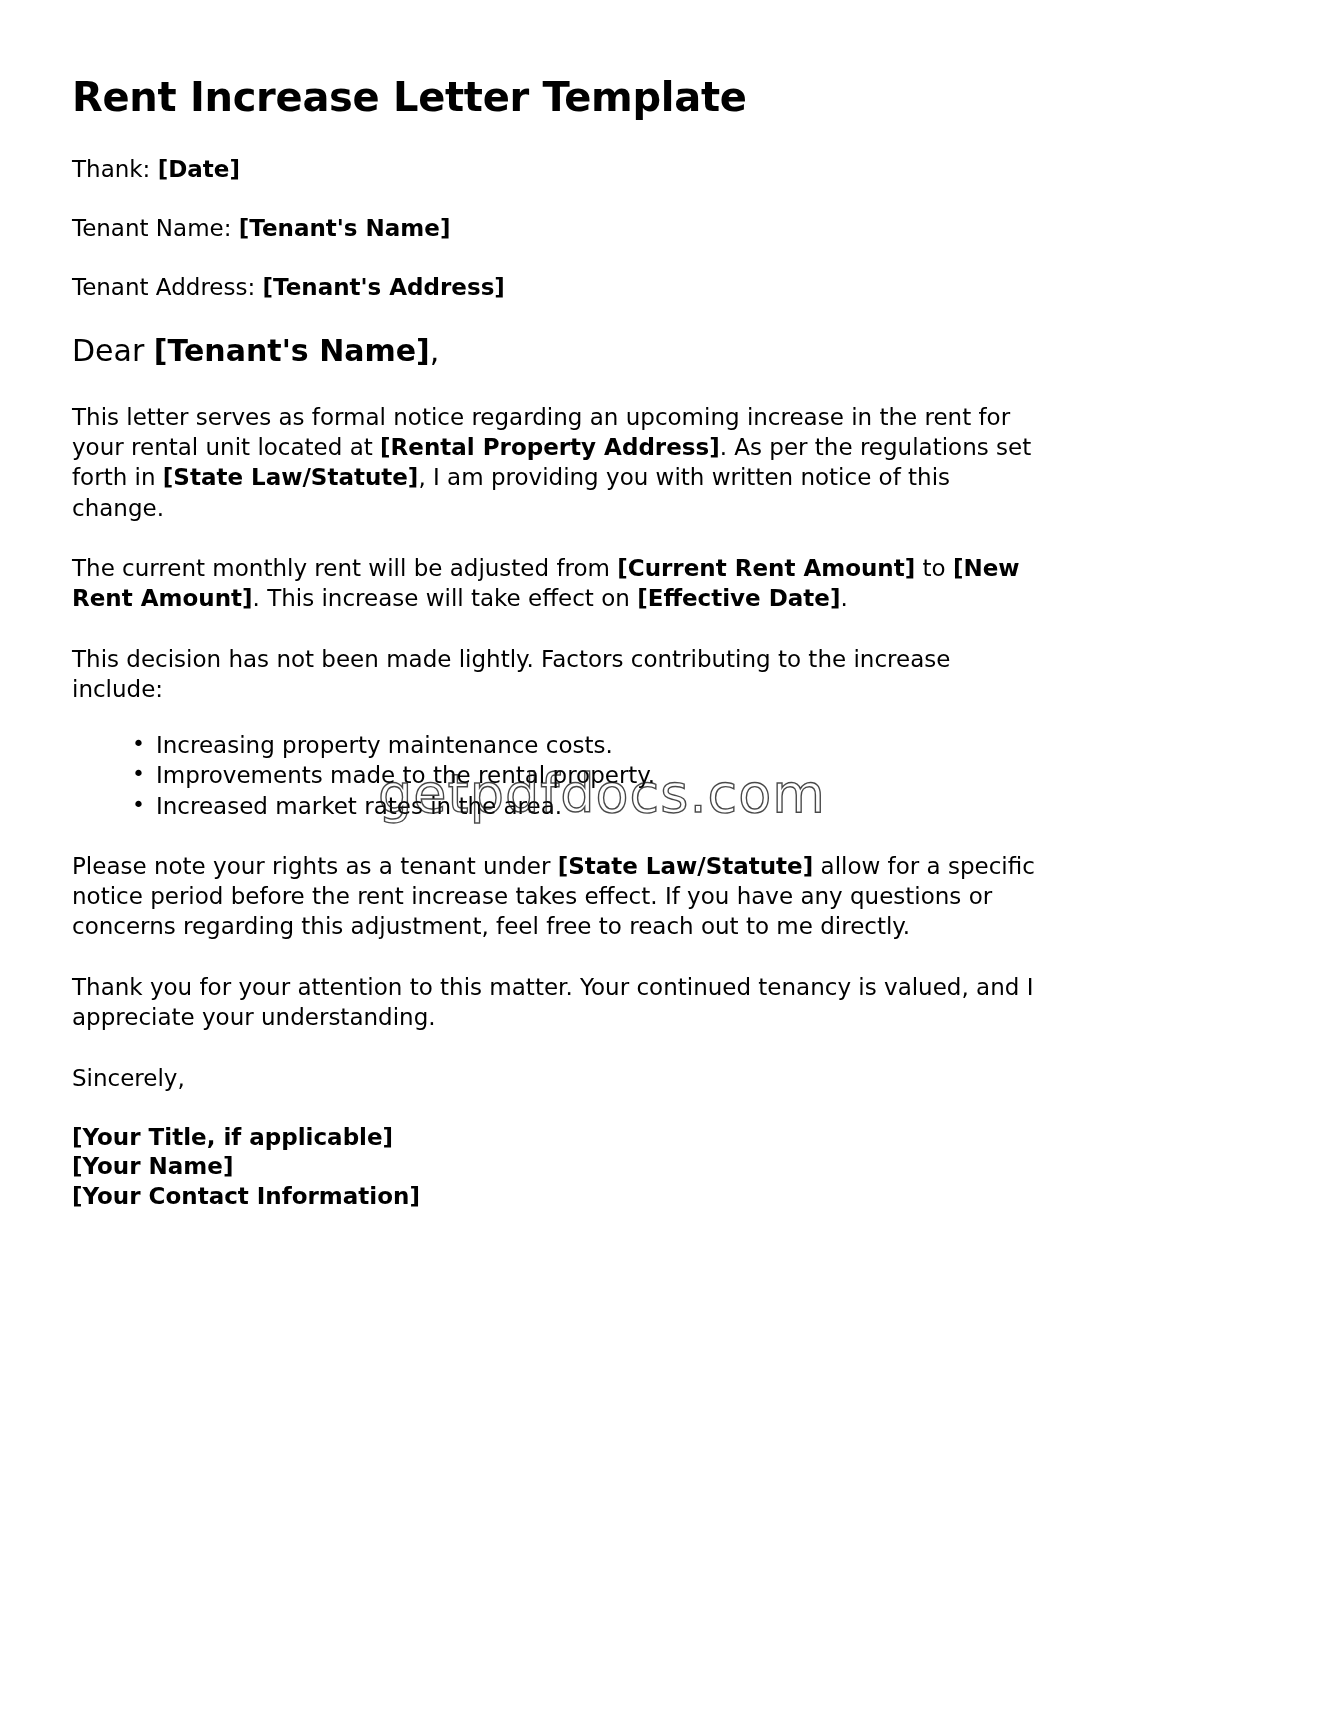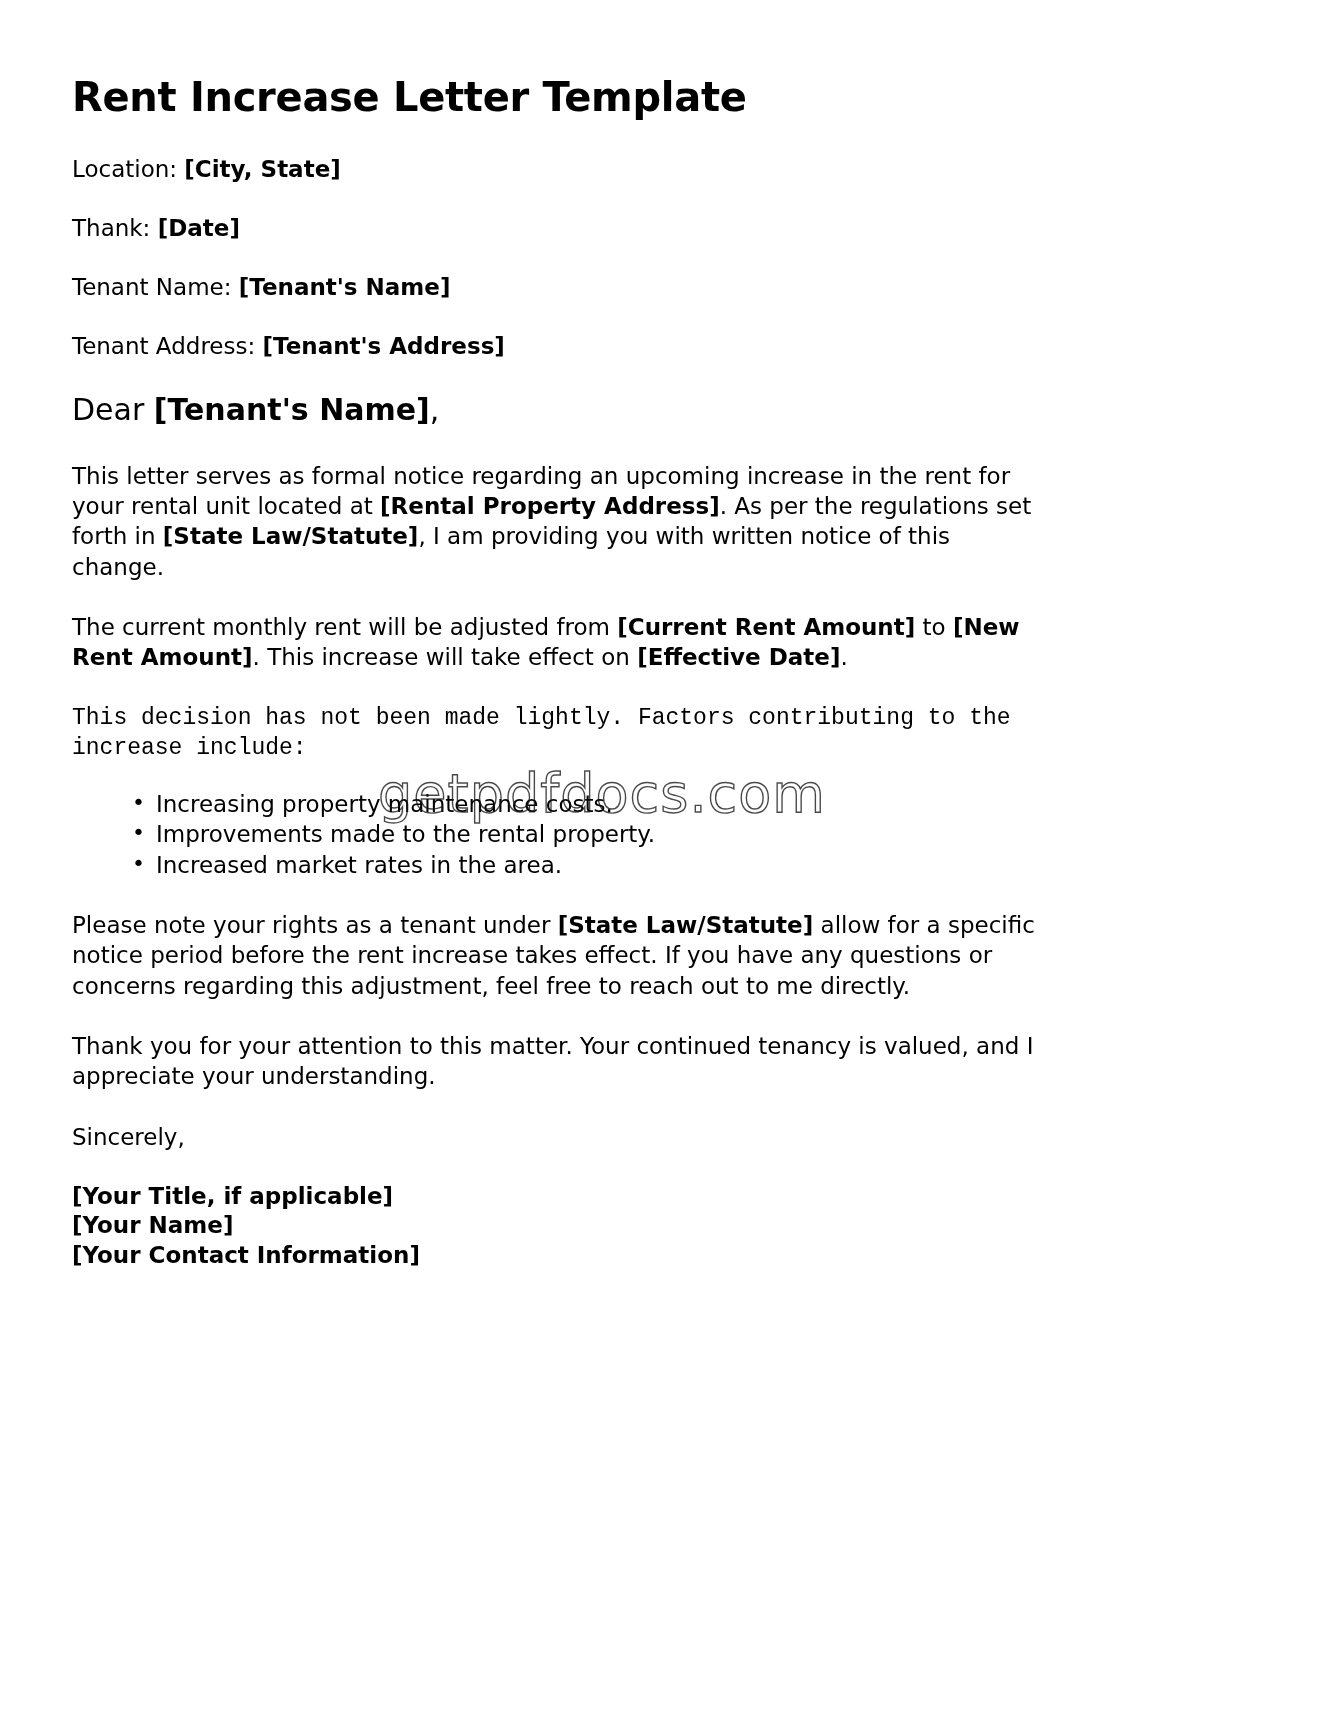--- a/index.html
+++ b/index.html
@@ -43,21 +43,21 @@
     font-size: 30px;
     line-height: 1.35;
     margin: 0 0 30px 0;
   }
   .para {
     font-size: 23px;
     line-height: 1.32;
     margin: 0 0 30px 0;
     max-width: 1130px;
   }
-  .para.tight { margin-bottom: 26px; font-family: Liberation Mono, monospace; }
+  .para.tight { margin-bottom: 26px; }
   ul.factors {
     margin: 0 0 30px 0;
     padding: 0 0 0 60px;
     list-style: none;
   }
   ul.factors li {
     font-size: 23px;
     line-height: 1.25;
     position: relative;
     padding-left: 24px;
@@ -96,21 +96,20 @@
     z-index: 5;
   }
 </style>
 </head>
 <body>
 
 <div class="page">
 
   <h1 class="doc-title">Rent Increase Letter Template</h1>
 
-  <p class="field-line"><span>Location: </span><span class="ph">[City, State]</span></p>
 
   <p class="field-line"><span>Thank: </span><span class="ph">[Date]</span></p>
 
   <p class="field-line"><span>Tenant Name: </span><span class="ph">[Tenant's Name]</span></p>
 
   <p class="field-line"><span>Tenant Address: </span><span class="ph">[Tenant's Address]</span></p>
 
   <p class="salutation"><span>Dear </span><span class="ph">[Tenant's Name]</span><span>,</span></p>
 
   <p class="para"><span>This letter serves as formal notice regarding an upcoming increase in the rent for your rental unit located at </span><span class="ph">[Rental Property Address]</span><span>. As per the regulations set forth in </span><span class="ph">[State Law/Statute]</span><span>, I am providing you with written notice of this change.</span></p>

